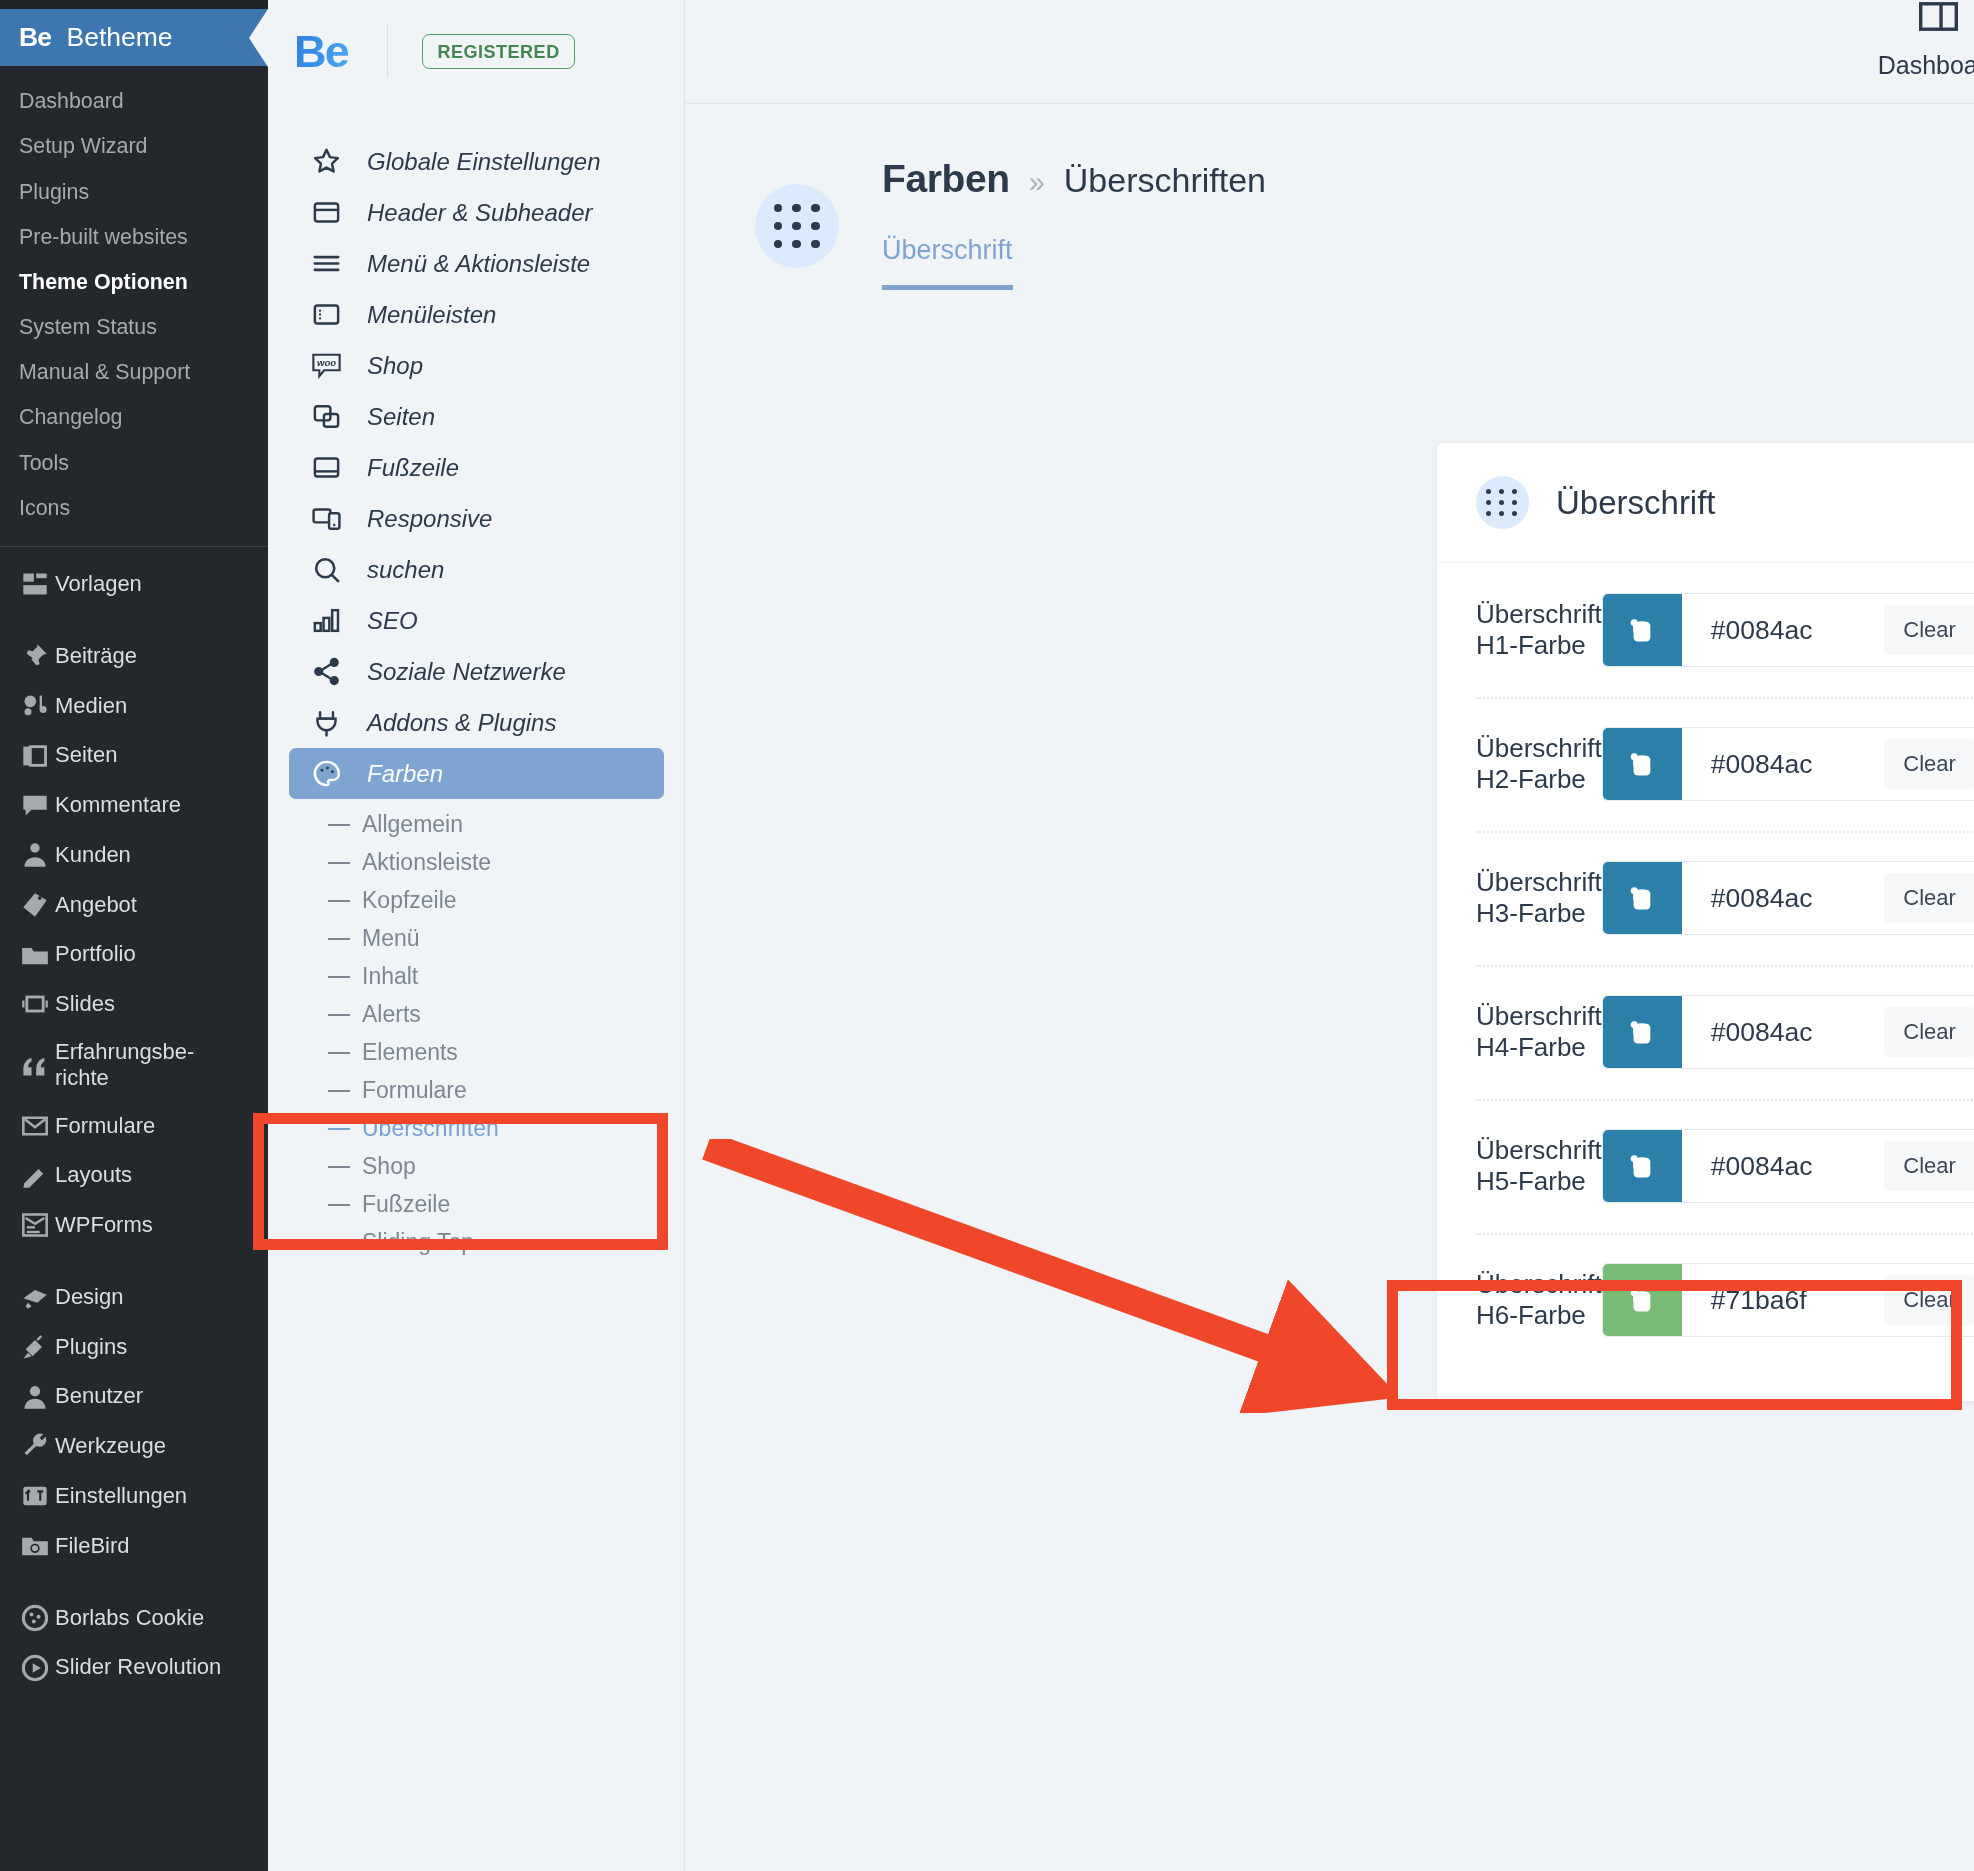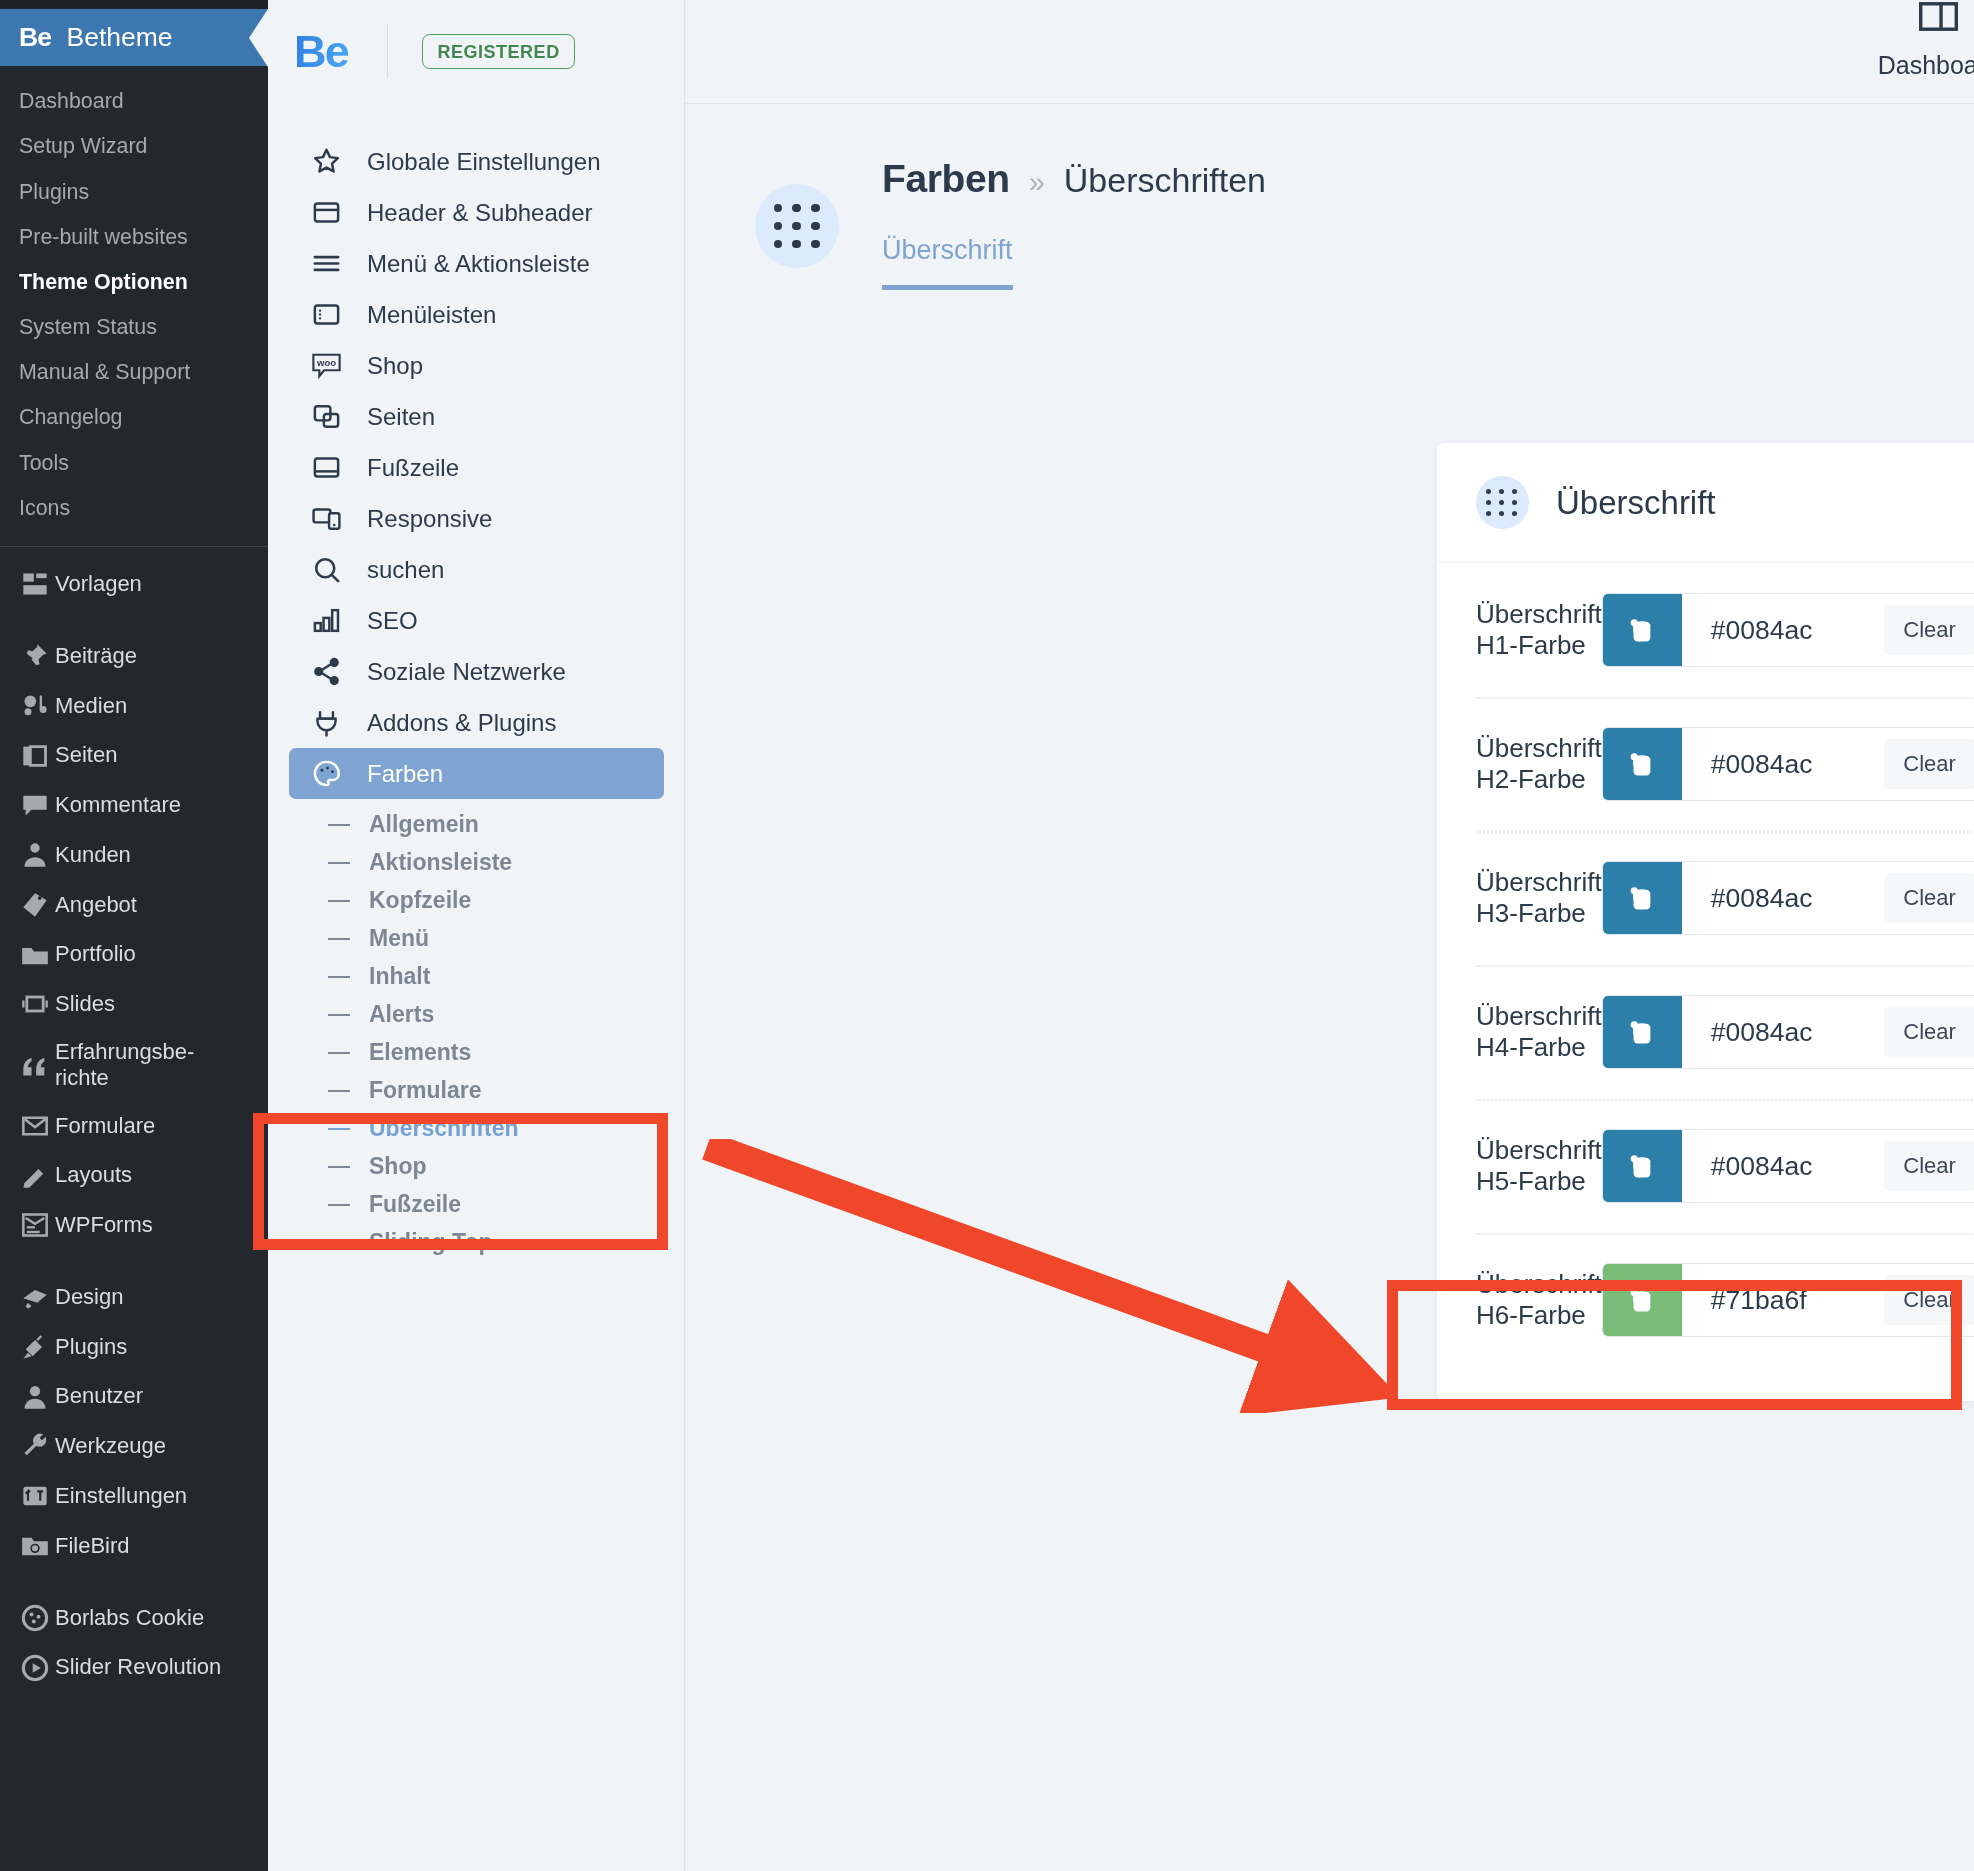--- a/index.html
+++ b/index.html
@@ -72,31 +72,31 @@
   .be-sep-v { width: 0.9px; height: 53px; background: #dadfe6; margin: 0 34px 0 39px; }
   .badge-registered {
     border: 1.7px solid #4f9c62; color: #41874f; border-radius: 7.7px;
     font-size: 18px; font-weight: bold; letter-spacing: 0.5px;
     padding: 7.7px 14.6px 6.8px; line-height: 1;
   }
   .be-nav { padding-top: 33px; }
   .be-nav-item {
     display: flex; align-items: center; gap: 24px;
     height: 51px; margin: 0 20.5px; padding-left: 20.5px;
-    border-radius: 6.8px; color: #2c3a4b; font-size: 24px; text-decoration: none;
+    border-radius: 6.8px; color: #2c3a4b; font-size: 24px; text-decoration: none; font-style: italic;
   }
   .be-nav-item .bi { width: 34px; min-width: 34px; height: 34px; display:flex; align-items:center; justify-content:center; }
   .be-nav-item .bi svg { width: 31px; height: 31px; }
   .be-nav-item.selected { background: #7fa4d2; color: #fff; }
   .be-nav-item.selected .bi svg { stroke: #ffffff !important; }
   .be-sublist { padding-top: 6.8px; }
   .be-sub-item {
-    display: flex; align-items: center; gap: 19px;
+    display: flex; align-items: center; gap: 12px;
     height: 38px; padding-left: 60px;
-    color: #7d8794; font-size: 23px; text-decoration: none; font-weight: bold;
+    color: #7d8794; font-size: 23px; text-decoration: none;
   }
   .be-sub-item .dash { width: 22px; height: 2.6px; background: currentColor; display:block; }
   .be-sub-item.current { color: #76a1d4; }
 
   
   #main { position: absolute; left: 685px; top: 0; right: 0; height: 1871px; background: #f1f4f7; }
   .main-top {
     height: 103px; display: flex; align-items: center; justify-content: flex-end;
     padding-right: 0px; position: relative;
   }

